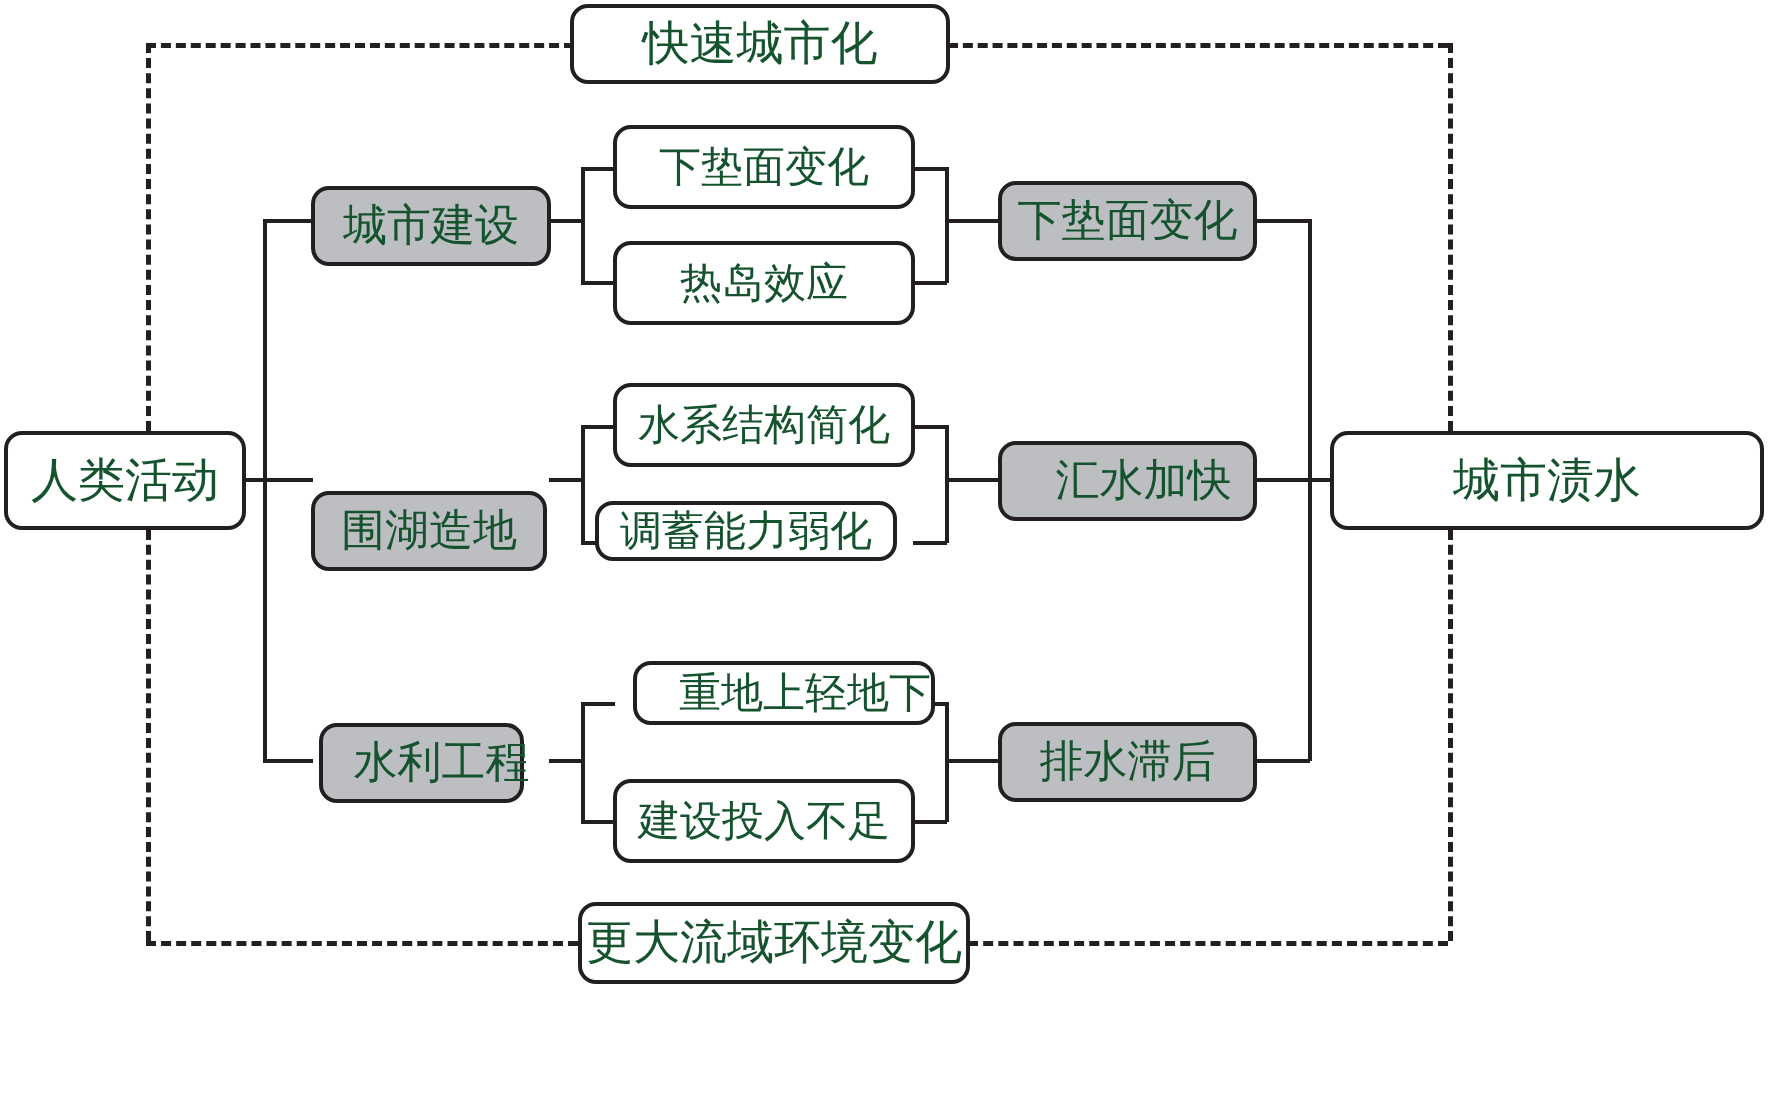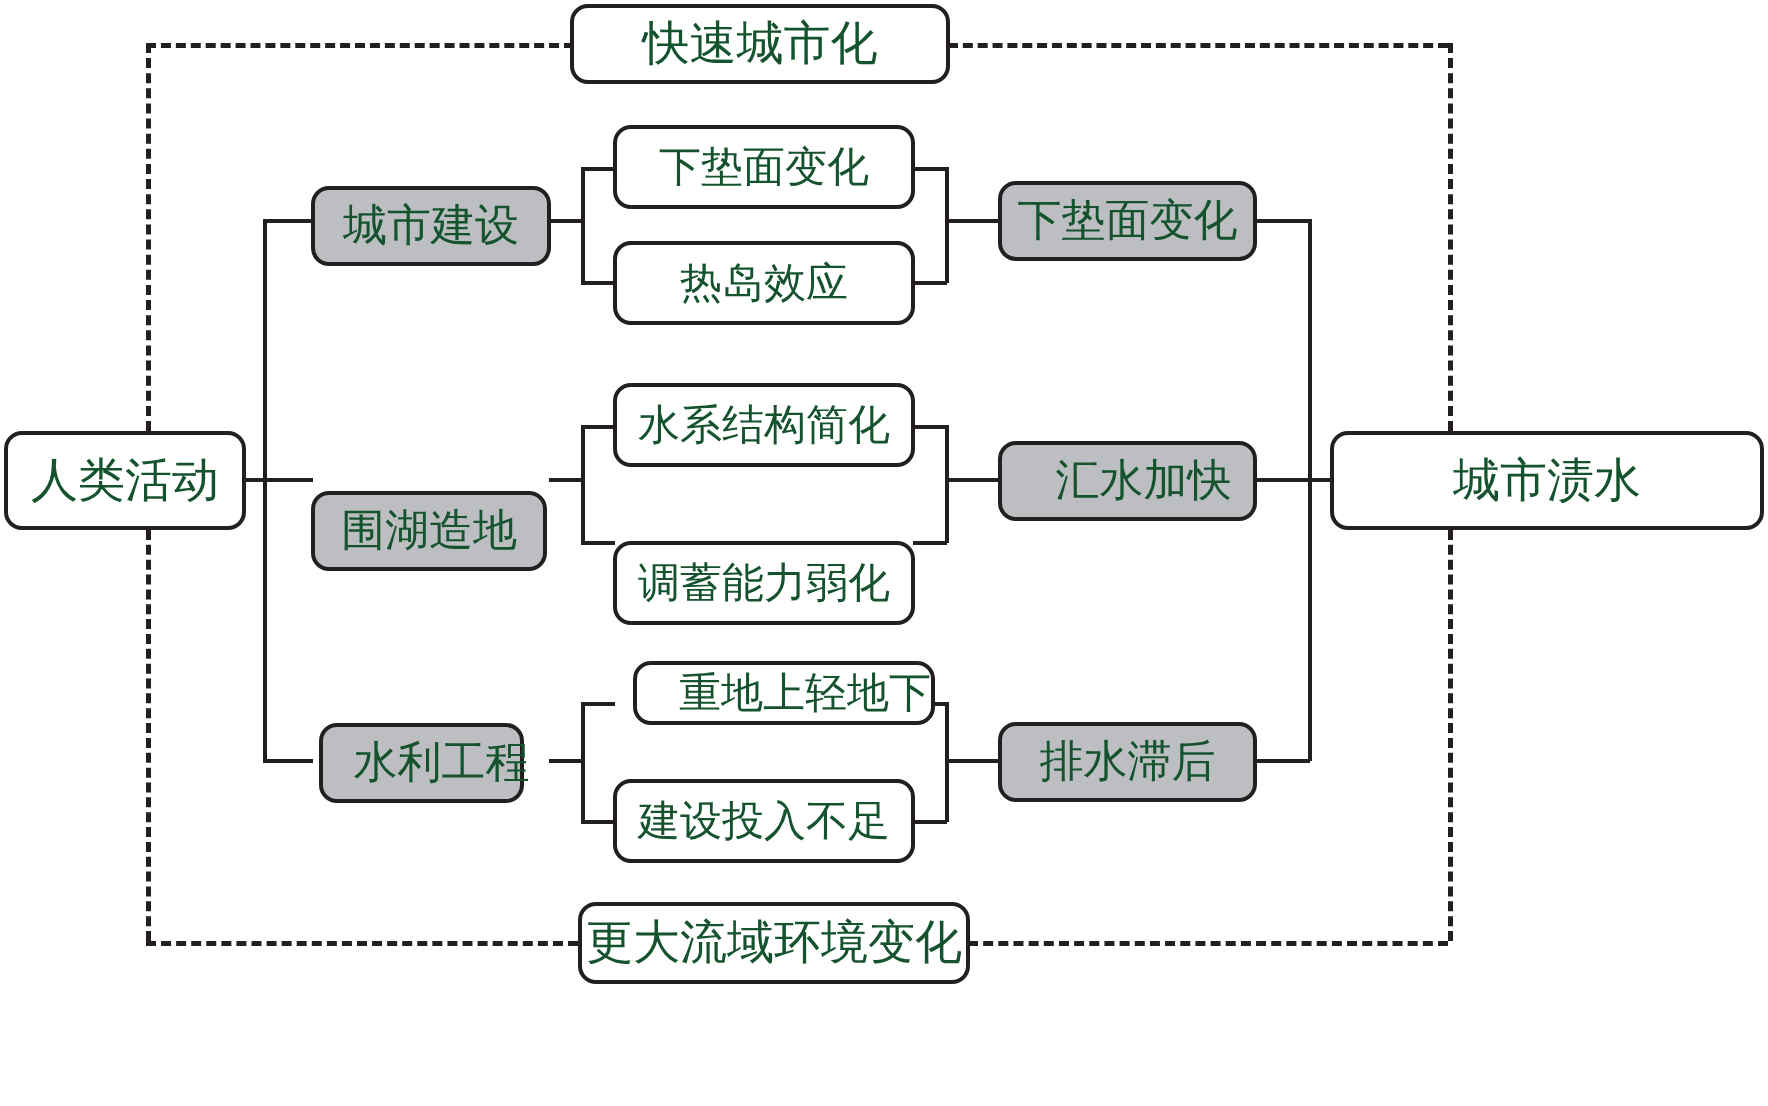--- a/index.html
+++ b/index.html
@@ -119,21 +119,21 @@
   <div class="node fs-md" style="left:613px;top:125px;width:302px;height:84px;">
     <span class="lbl">下垫面变化</span>
   </div>
   <div class="node fs-md" style="left:613px;top:241px;width:302px;height:84px;">
     <span class="lbl">热岛效应</span>
   </div>
 
   <div class="node fs-md" style="left:613px;top:383px;width:302px;height:84px;">
     <span class="lbl">水系结构简化</span>
   </div>
-  <div class="node fs-md" style="left:613px;top:501px;width:302px;height:84px;margin-top:40px;">
+  <div class="node fs-md" style="left:595px;top:501px;width:302px;height:60px;">
     <span class="lbl">调蓄能力弱化</span>
   </div>
 
   <div class="node fs-md" style="left:633px;top:661px;width:302px;height:64px;justify-content:flex-end;">
     <span class="lbl">重地上轻地下</span>
   </div>
   <div class="node fs-md" style="left:613px;top:779px;width:302px;height:84px;">
     <span class="lbl">建设投入不足</span>
   </div>
 

